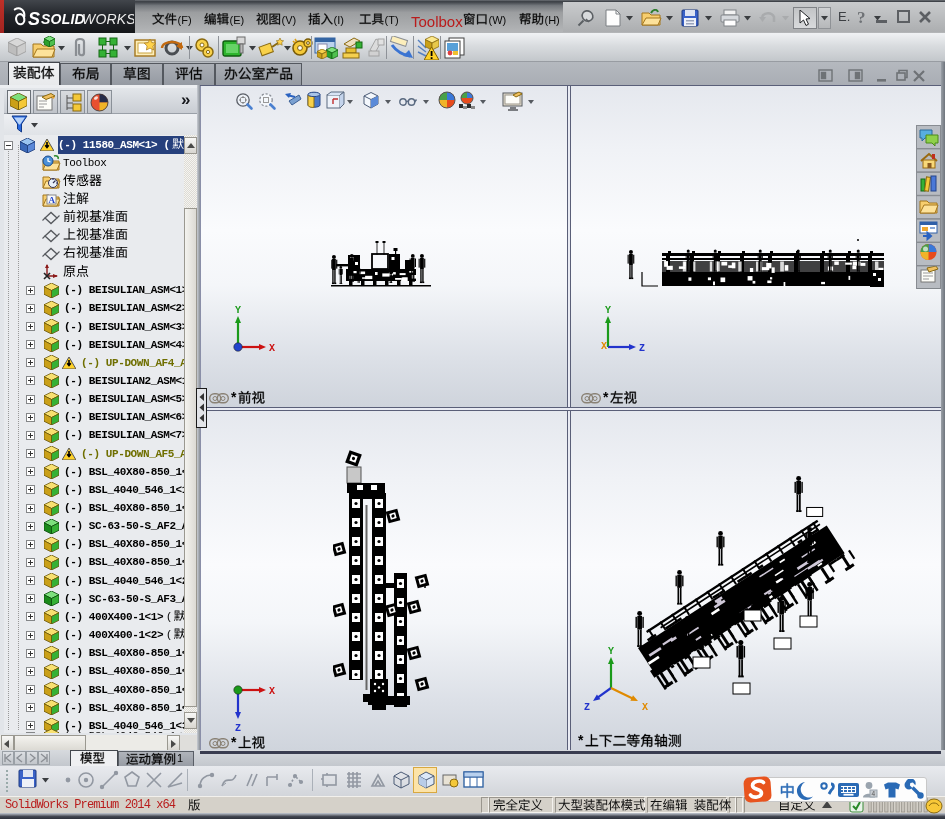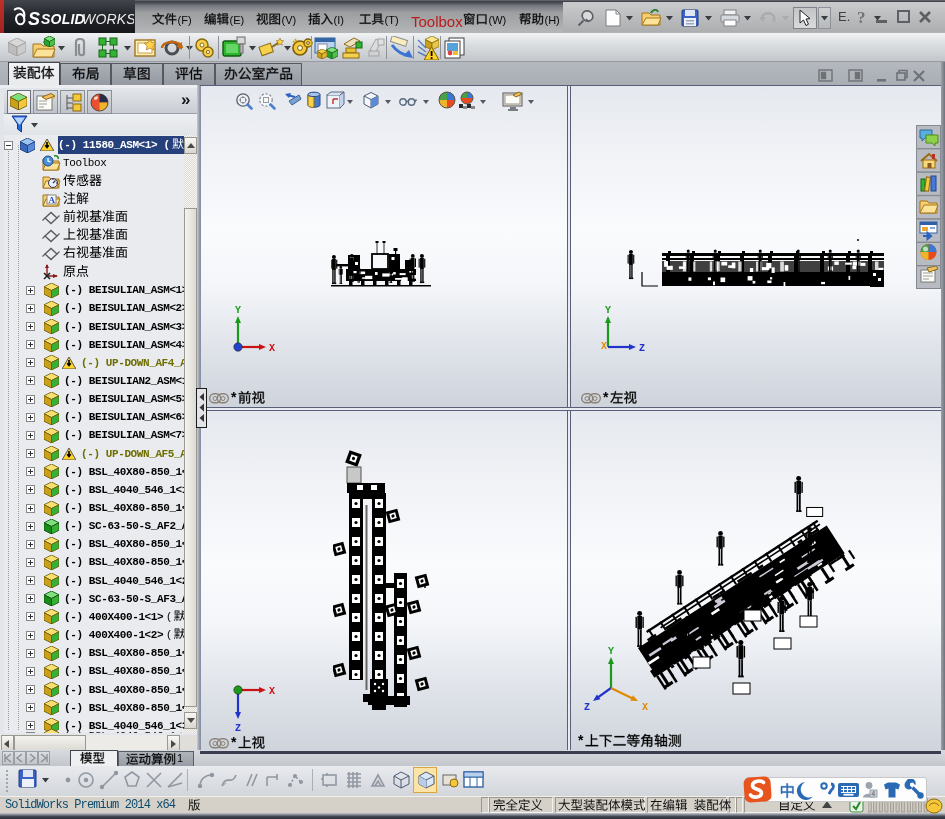--- a/index.html
+++ b/index.html
@@ -1765,21 +1765,21 @@
 <rect x="2" y="3" width="13" height="10" fill="#e8e2d4" stroke="#666"></rect>
 <circle cx="13" cy="11" r="4" fill="#f4c838" stroke="#8a6a10"></circle>
   </svg>
 <svg class="abs" style="left:463px;top:770px" width="22" height="20">
 <rect x="1" y="2" width="19" height="15" fill="#fff" stroke="#3465a4" stroke-width="1.4"></rect>
 <path d="M1 7 H20 M7 2 V17 M14 2 V17" stroke="#3465a4"></path>
 <rect x="1" y="2" width="19" height="5" fill="#b8d0ee" stroke="#3465a4"></rect>
   </svg>
 <div style="position:absolute;left:0px;top:796px;width:945px;height:23px;background:#d5d1c9;border-top:1px solid #f2f0ec"></div>
 <div style="position:absolute;left:0px;top:813px;width:945px;height:6px;background:linear-gradient(#c4cad2,#3f434e 60%,#2e323c)"></div>
-<div class="abs mono" style="left:5px;top:798px;font-size:12px;letter-spacing:-0.9px;color:#0c4a6e">SolidWorks Premium 2014 x64 </div>
+<div class="abs mono" style="left:5px;top:798px;font-size:12px;letter-spacing:-0.9px;color:#b91c1c">SolidWorks Premium 2014 x64 </div>
 <svg style="position:absolute;left:188px;top:798.5px;overflow:visible" width="16" height="15">
     <use href="#u7248" fill="#111" transform="translate(0.0,10.6) scale(0.01250)"></use>
   </svg>
 <div style="position:absolute;left:476px;top:796px;width:4px;height:17px;"></div>
 <div style="position:absolute;left:481px;top:797px;width:8px;height:16px;background:#d5d1c9;border:1px solid;border-color:#9a968e #f4f2ee #f4f2ee #9a968e"></div>
 <div style="position:absolute;left:489px;top:797px;width:64px;height:16px;background:#d5d1c9;border:1px solid;border-color:#9a968e #f4f2ee #f4f2ee #9a968e"></div>
 <svg style="position:absolute;left:493px;top:798.5px;z-index:2;overflow:visible" width="54" height="15">
     <use href="#u5B8C" fill="#111" transform="translate(0.0,10.6) scale(0.01250)"></use>
     <use href="#u5168" fill="#111" transform="translate(12.5,10.6) scale(0.01250)"></use>
     <use href="#u5B9A" fill="#111" transform="translate(25.0,10.6) scale(0.01250)"></use>

